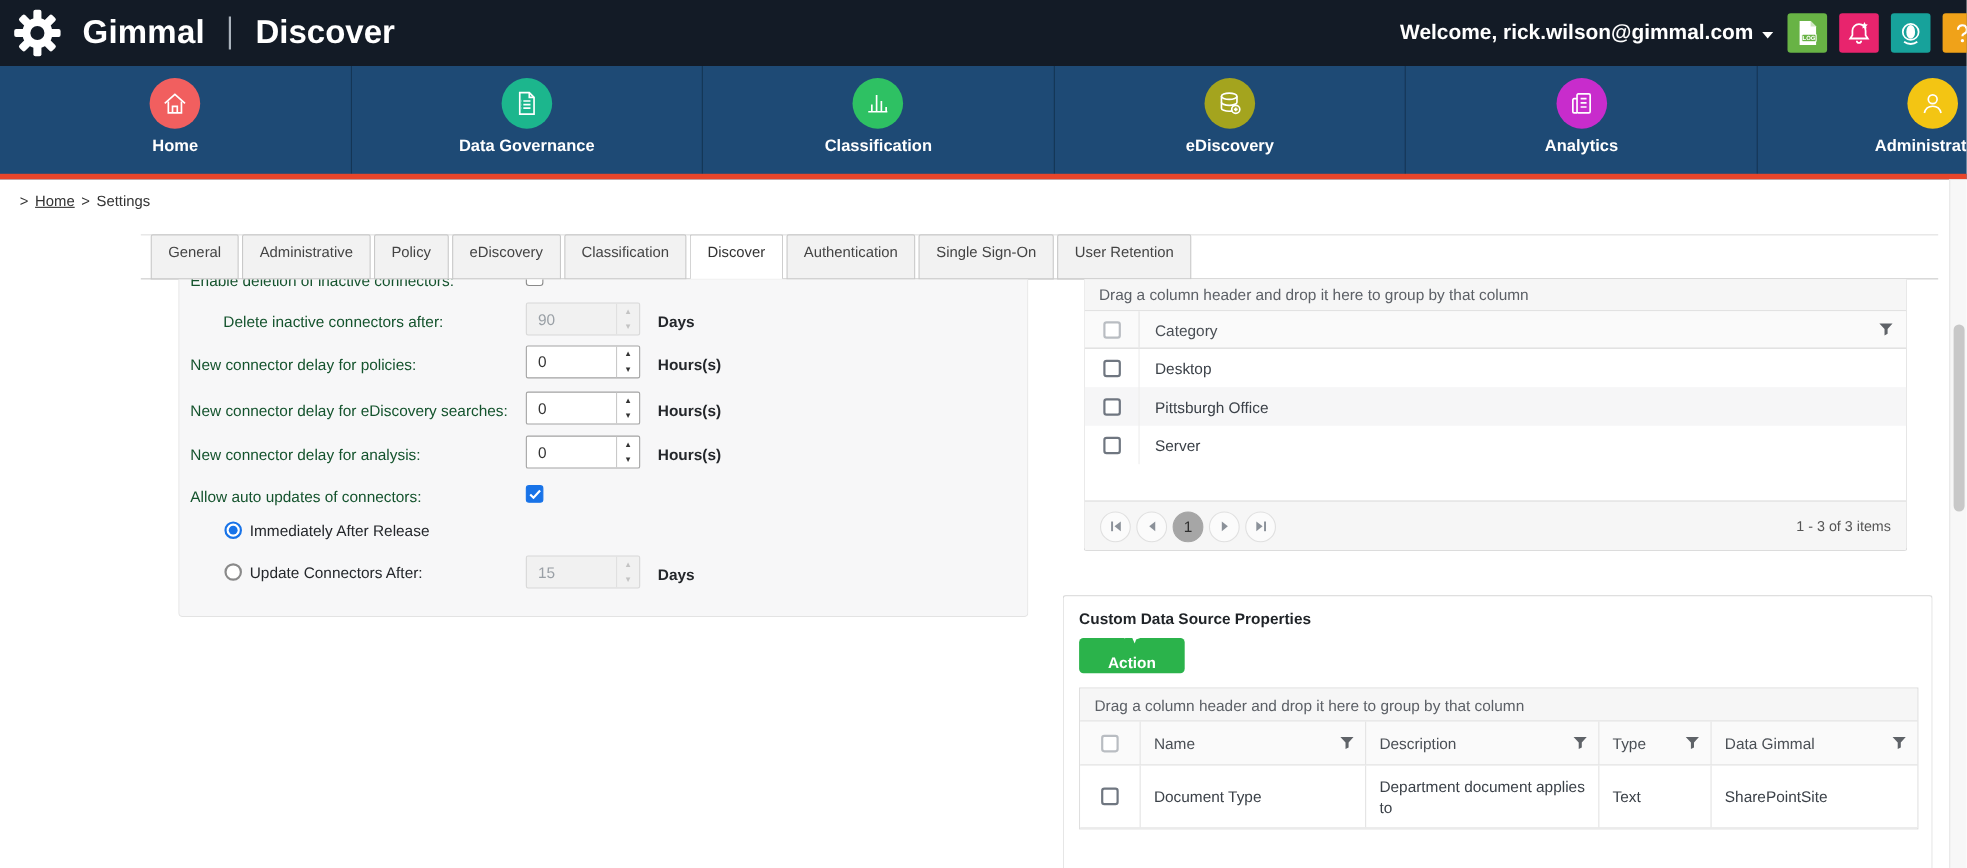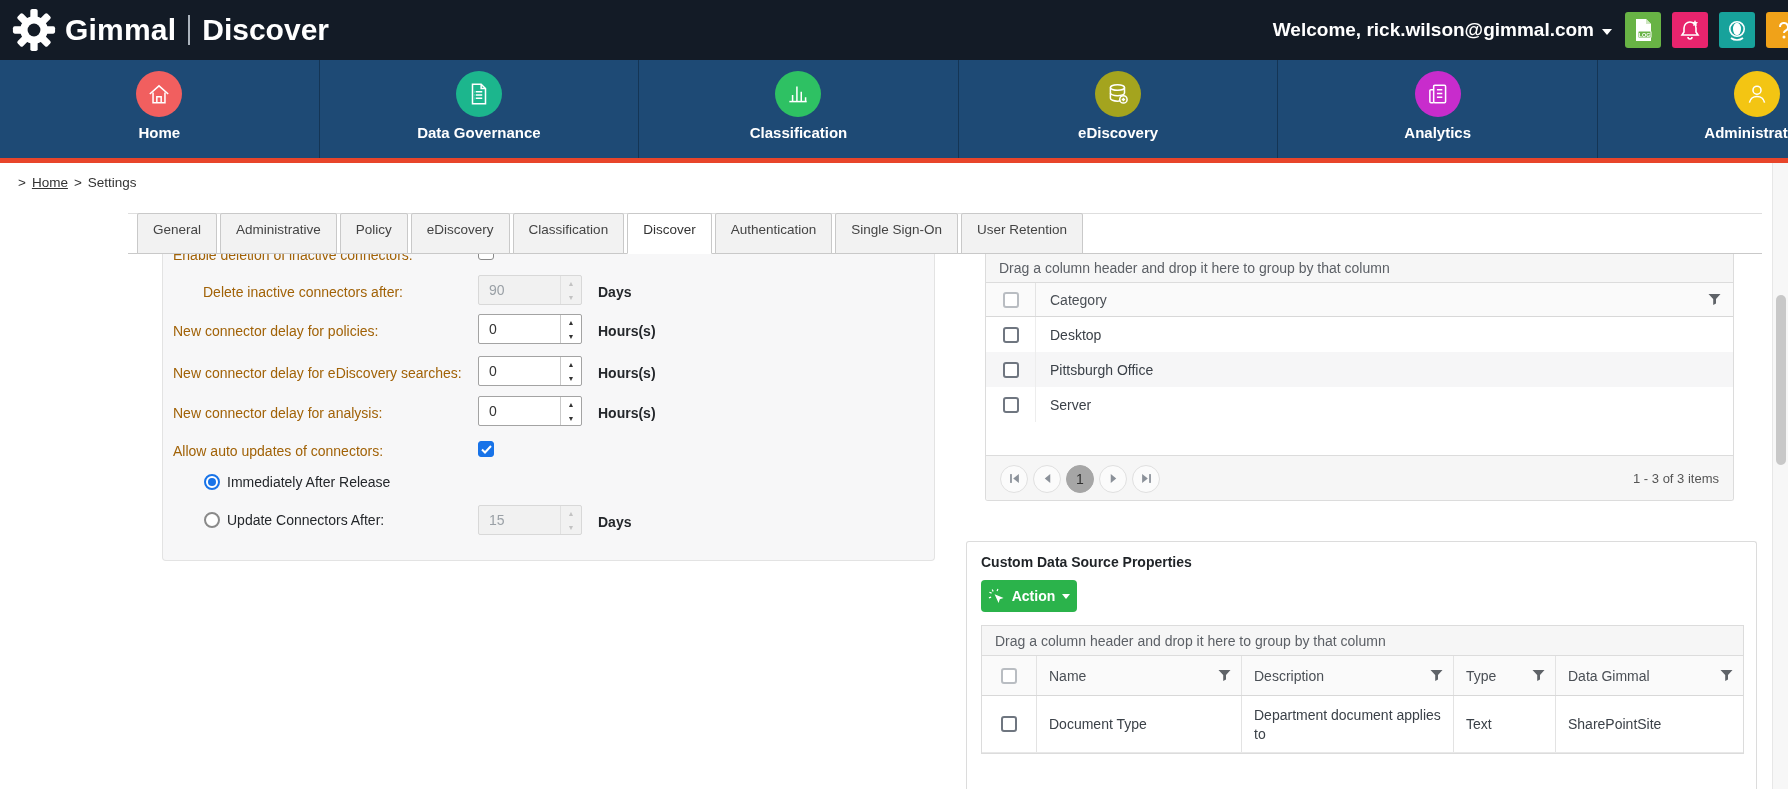--- a/index.html
+++ b/index.html
@@ -3,21 +3,21 @@
 <meta charset="utf-8">
 <style>
   * { box-sizing: border-box; margin: 0; padding: 0; }
   html,body { width:1788px; height:789px; overflow:hidden; background:#fff;
               font-family:"Liberation Sans", sans-serif; }
   .page { position:relative; width:1788px; height:789px; overflow:hidden; }
 
   
   .top-header { position:absolute; left:0; top:0; width:1788px; height:60px;
                 background:#131b26; display:flex; align-items:center; }
-  .brand { display:flex; align-items:center; margin-left:12px; gap:9px;justify-content:space-between; }
+  .brand { display:flex; align-items:center; margin-left:12px; gap:19px;justify-content:space-between; }
   .brand-gear { width:44px; height:44px; }
   .brand-name { color:#fff; font-size:30px; font-weight:700; letter-spacing:.2px; }
   .brand-sep { width:2px; height:30px; background:#aab3bc; margin:0 3px; }
   .brand-product { color:#fff; font-size:30px; font-weight:600; }
   .welcome { position:absolute; right:176px; top:0; height:60px; display:flex;
              align-items:center; gap:8px; color:#fff; font-size:19px; font-weight:600;text-align:center; }
   .welcome .caret { width:0; height:0; border-left:5px solid transparent;
              border-right:5px solid transparent; border-top:6px solid #fff; margin-top:3px; }
   .header-icons { position:absolute; left:1625px; top:12px; display:flex; gap:11px; }
   .htile { width:36px; height:36px; border-radius:3px; display:flex; align-items:center;
@@ -46,21 +46,21 @@
          padding:8px 15px 16px; margin-right:3px; margin-bottom:-1px; cursor:pointer;
          border-bottom:1px solid #c9c9c9; white-space:nowrap; border-radius:2px 2px 0 0; }
   .tab.active { background:#fff; border-bottom:1px solid #fff; color:#333; }
   .panel-content { position:absolute; left:0; top:41px; right:0; bottom:0; overflow:hidden; }
 
   
   .form-card { position:absolute; left:34px; top:-1px; width:773px; height:308px;
                background:#f7f7f8; border:1px solid #e3e3e3; border-top:none;
                border-radius:0 0 4px 4px; overflow:hidden; }
   .frow { position:absolute; left:0; width:100%; height:20px; }
-  .flabel { position:absolute; left:10px; font-size:14px; color:#a16207; white-space:nowrap; }
+  .flabel { position:absolute; left:10px; font-size:14px; color:#14532d; white-space:nowrap; }
   .flabel.indent { left:40px; }
   .funit { position:absolute; left:435px; font-size:14px; color:#24272b;font-weight:bold; }
   .numeric { position:absolute; left:315px; width:104px; height:30px; display:flex;
              background:#fff; border:1px solid #a3a3a3; border-radius:2px; }
   .numeric input { flex:1; min-width:0; border:none; outline:none; background:transparent;
                    font-family:"Liberation Sans",sans-serif; font-size:14px; color:#333;
                    padding-left:10px; }
   .spin { width:21px; border-left:1px solid #c9c9c9; display:flex; flex-direction:column; }
   .spin div { flex:1; display:flex; align-items:center; justify-content:center;
               font-size:7px; color:#333; cursor:pointer; line-height:1; }
@@ -104,21 +104,21 @@
           display:flex; align-items:center; justify-content:center; margin-right:5px; cursor:pointer; }
   .pbtn.current { background:#a6a6a6; border-color:#a6a6a6; color:#2f2f2f;
                   font-size:14px; }
   .pager-summary { margin-left:auto; font-size:13px; color:#555; }
 
   
   .custom-card { left:838px; top:287px; width:791px; height:249px; border-bottom:none;
                  border-radius:3px 3px 0 0; padding:0 14px; overflow:hidden; }
   .custom-title { font-size:14px; font-weight:700; color:#1f2327; margin-top:12px; }
   .action-btn { margin-top:10px; width:96px; height:32px; background:#2bb34b; border-radius:4px;
-                display:flex; align-items:center; justify-content:center; gap:7px; cursor:pointer; }
+                display:flex; align-items:center; justify-content:center; gap:7px; cursor:pointer;flex-direction:column; }
   .action-btn span { color:#fff; font-size:14px; font-weight:600; }
   .action-btn .caret { width:0; height:0; border-left:4px solid transparent;
                 border-right:4px solid transparent; border-top:5px solid #fff; }
   .props-grid { margin-top:13px; border:1px solid #dcdcdc; width:763px; }
   .props-head { height:40px; }
   .pcell { border-right:1px solid #e3e3e3; height:100%; display:flex; align-items:center;
            padding:0 10px 0 12px; }
   .pcell:last-child { border-right:none; }
   .w-cb { width:55px; flex:0 0 55px; justify-content:center; padding:0; }
   .w-name { width:205px; flex:0 0 205px; }

